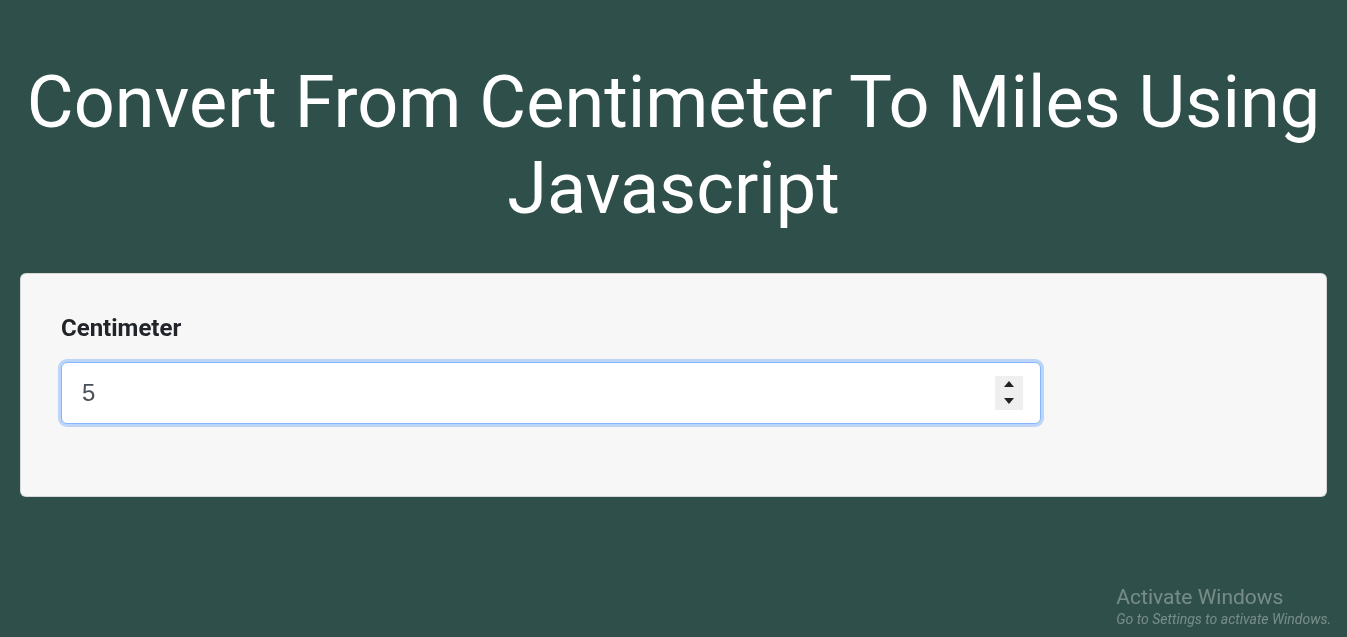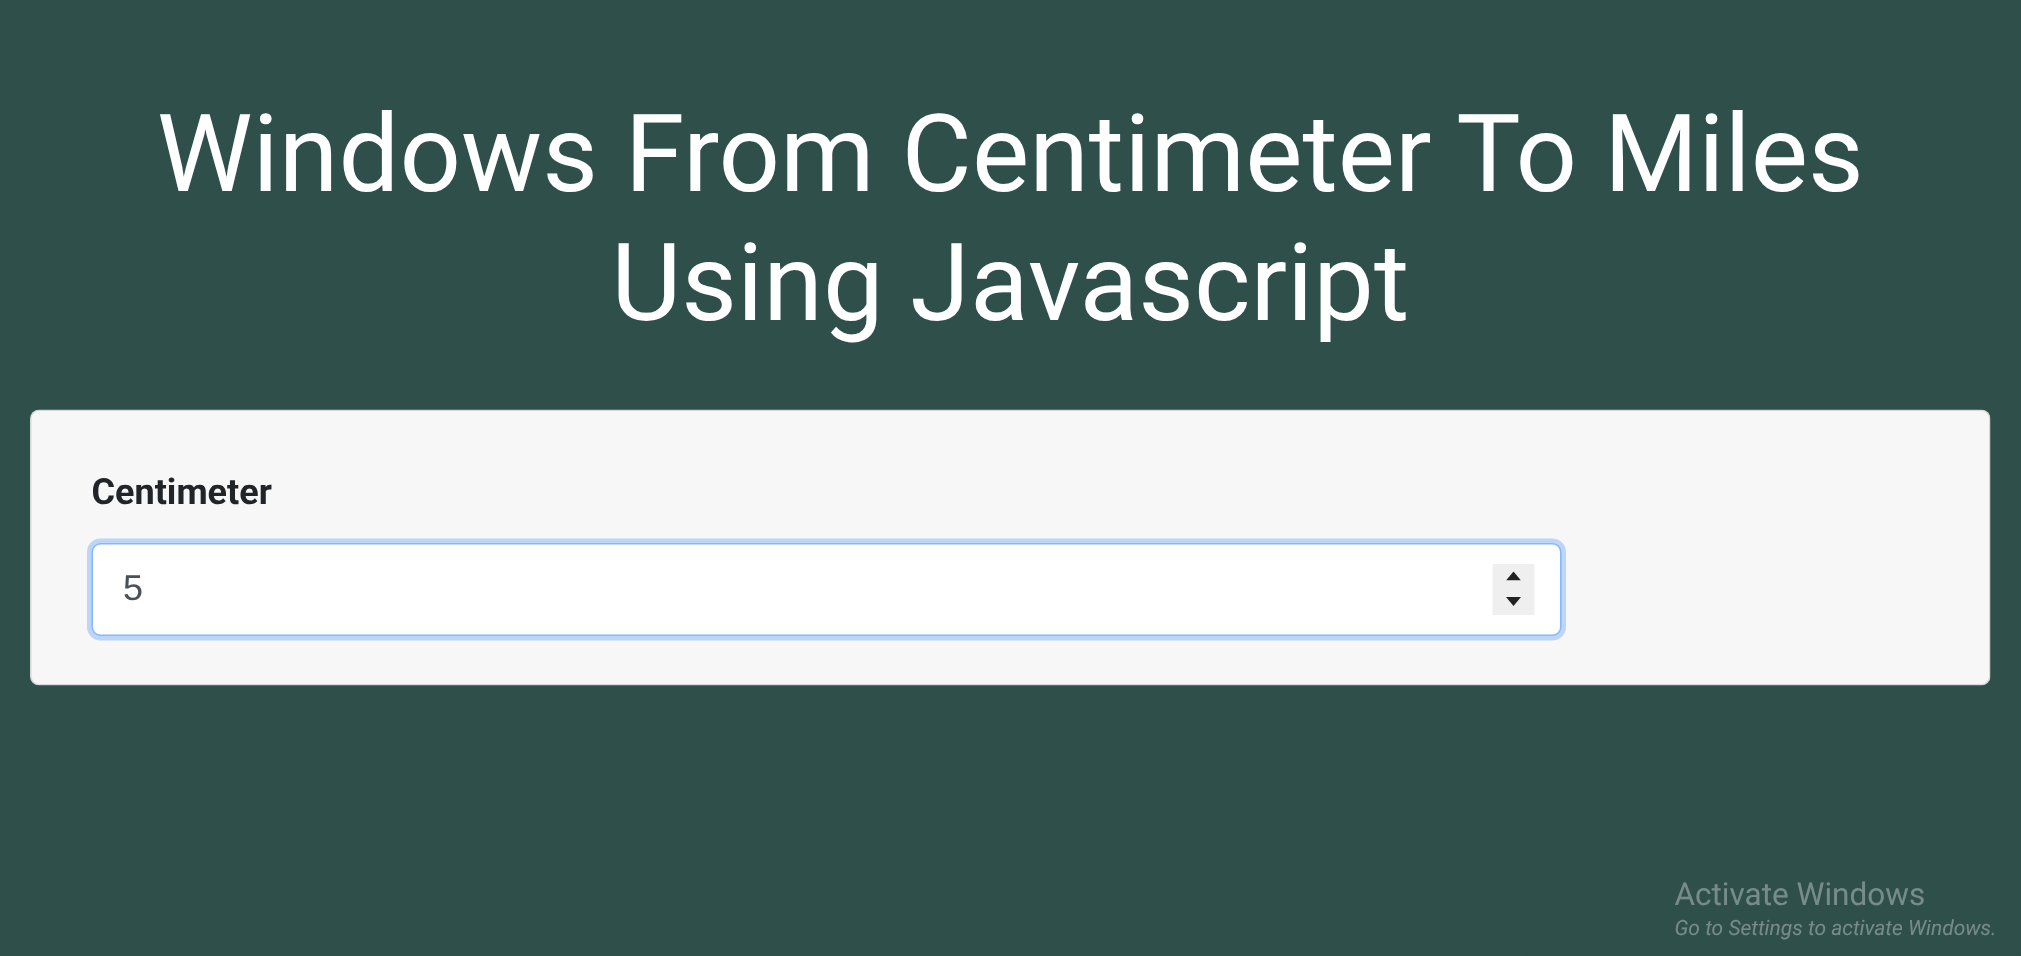--- a/index.html
+++ b/index.html
@@ -20,21 +20,21 @@
       font-size: 72px;
       font-weight: 400;
       line-height: 1.2;
       padding: 60px 20px 40px 20px;
     }
     .card {
       background-color: #f7f7f7;
       border-radius: 6px;
       border: 1px solid rgba(0,0,0,0.125);
       margin: 0 20px;
-      padding: 40px 40px 32px 40px;
+      padding: 40px 40px 72px 40px;
     }
     .field-label {
       font-weight: 700;
       font-size: 24px;
       color: #212529;
       margin-bottom: 20px;
       display: block;
     }
     .number-input-wrapper {
       position: relative;
@@ -101,21 +101,21 @@
     }
     .watermark-sub {
       font-size: 14px;
       margin-top: 2px;
       font-style: italic;
     }
   </style>
 </head>
 <body>
 
-<h1 class="page-title">Windows From Centimeter To Miles Using Javascript</h1>
+<h1 class="page-title">Convert From Centimeter To Miles Using Javascript</h1>
 
 <div class="card">
   <label class="field-label">Centimeter</label>
   <div class="number-input-wrapper">
     <input type="text" class="number-input" value="5" style="">
     <div class="spinner-controls">
       <div class="spinner-btn">
         <svg viewBox="0 0 10 6">
             <path d="M5 0 L10 6 L0 6 Z"></path>
           </svg>

